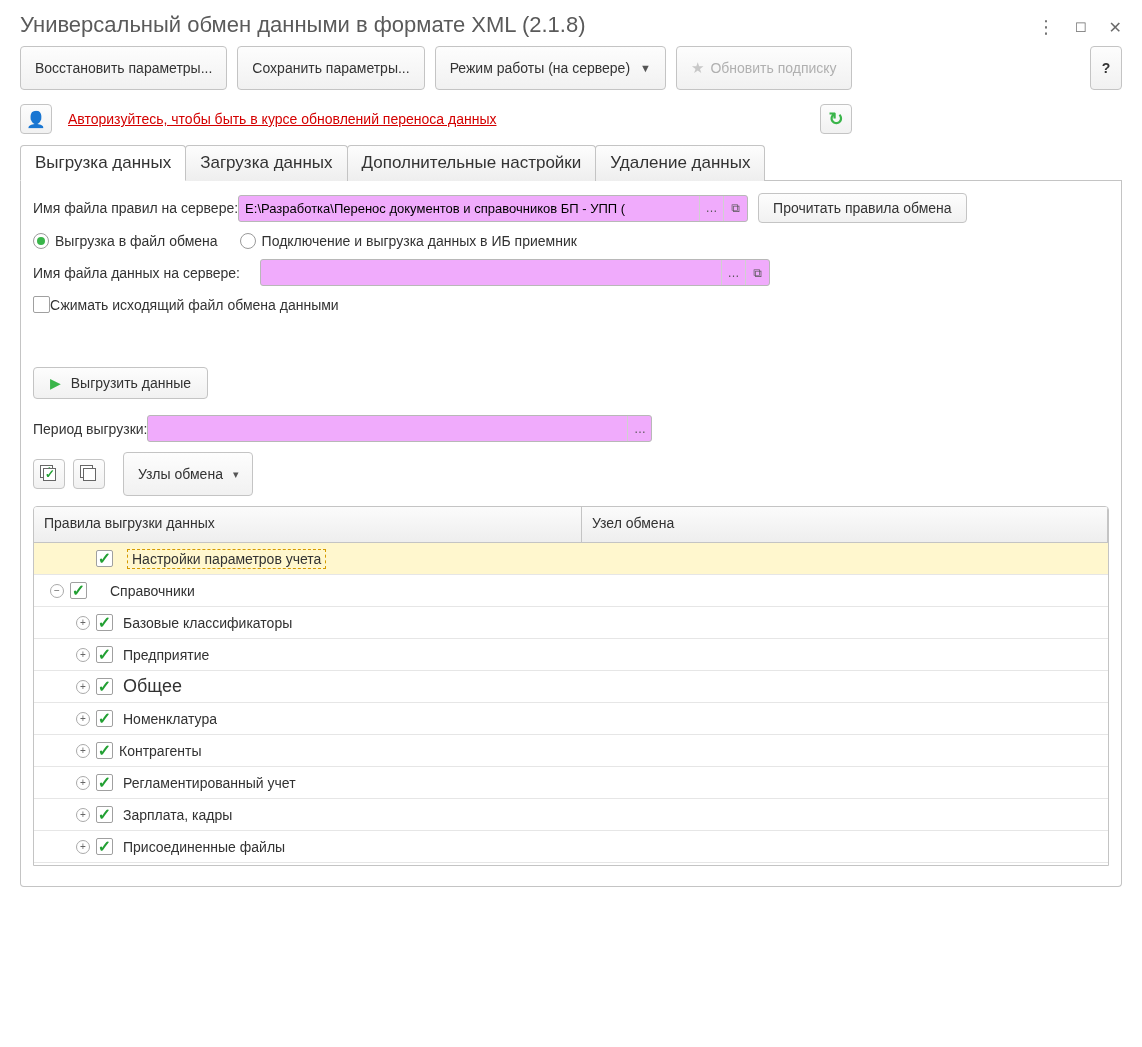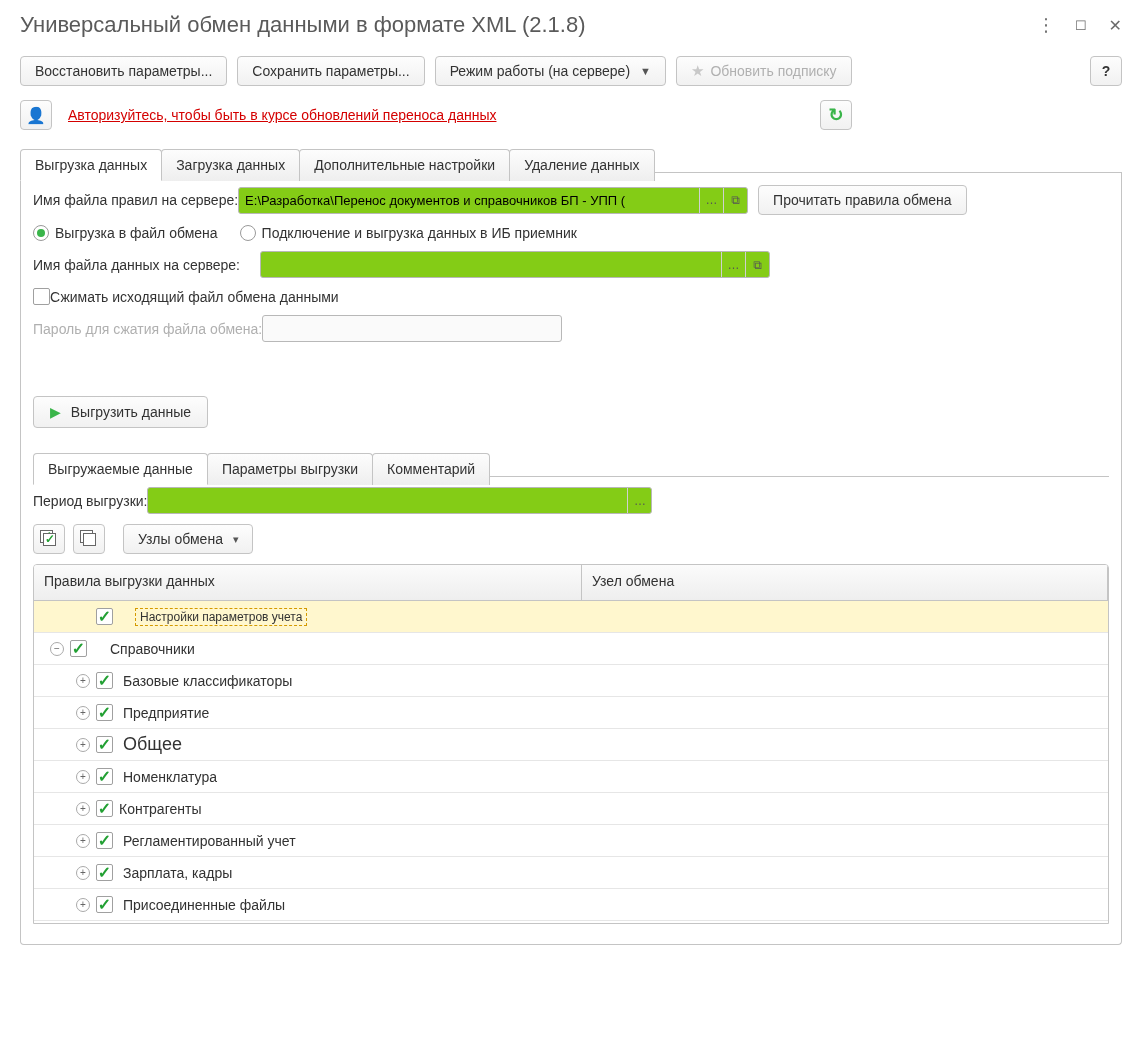--- a/index.html
+++ b/index.html
@@ -4,62 +4,62 @@
 <style>
   * { box-sizing: border-box; }
   body {
     margin: 0;
     font-family: Arial, sans-serif;
     font-size: 13px;
     background: #fff;
     color: #323232;
   }
   .window { width:1142px; height:1047px; padding:12px 20px 18px 20px; position:relative; }
-  .titlebar { display:flex; align-items:center; justify-content:space-between; margin-bottom:18px; }
+  .titlebar { display:flex; align-items:flex-end; justify-content:space-between; margin-bottom:8px; }
   .title { font-size:22px; color:#5a5a5a; }
   .title-icons { display:flex; gap:22px; color:#6b6b6b; align-items:center;}
   .title-icons span { cursor:pointer; }
   .toolbar { display:flex; align-items:center; gap:10px; margin-bottom:14px;}
   .btn {
     border:1px solid #c4c4c4;
     background:linear-gradient(#fdfdfd,#f1f1f1);
     border-radius:4px;
     padding:6px 14px;
     font-size:14px;
     color:#333;
     cursor:pointer;
     display:inline-flex; align-items:center; gap:6px;
-    height:30px;
+    height:44px;
     white-space:nowrap;
   }
   .chevron-down { font-size:11px; margin-left:4px; color:#555;}
   .btn-disabled { color:#b0b0b0; }
   .spacer { flex:1; }
   .help-btn { width:32px; justify-content:center; font-weight:bold;}
   .authrow { display:flex; align-items:center; gap:16px; margin-bottom:10px;}
   .icon-btn {
     border:1px solid #c4c4c4; background:linear-gradient(#fdfdfd,#f1f1f1);
     border-radius:4px; width:32px; height:30px; display:inline-flex; align-items:center; justify-content:center;
     cursor:pointer;
   }
   .auth-link { color:#d40000; text-decoration:underline; font-size:14px; cursor:pointer;}
   .refresh-icon { color:#3ab54a; font-size:18px; font-weight:bold;}
   .user-icon { font-size:16px;}
   .tabs { display:flex; border-bottom:1px solid #c4c4c4; }
   .tab {
     border:1px solid #c4c4c4; border-bottom:none;
     background:linear-gradient(#fdfdfd,#eeeeee);
-    padding:7px 14px; font-size:14px; color:#333; cursor:pointer;
-    border-radius:4px 4px 0 0; margin-right:-1px; position:relative; top:9px;
+    padding:7px 14px; font-size:17px; color:#333; cursor:pointer;
+    border-radius:4px 4px 0 0; margin-right:-1px; position:relative; top:1px;
   }
   .tab.active { background:#fff; border-bottom:1px solid #fff; z-index:2;}
   .panel { border:1px solid #c4c4c4; border-top:none; border-radius:0 0 4px 4px; padding:12px 12px 20px 12px;}
   .fr { display:flex; align-items:center; gap:0; margin-bottom:10px;}
   .fr label, .lbl { font-size:14px; color:#333; white-space:nowrap;}
-  .input-wrap { display:flex; border:1px solid #b8b8b8; border-radius:3px; height:27px; background:#84cc16; }
+  .input-wrap { display:flex; border:1px solid #b8b8b8; border-radius:3px; height:27px; background:#f0abfc; }
   .input-wrap input { border:none; flex:1; padding:0 6px; font-size:13px; outline:none; background:transparent;}
   .input-wrap .mini { border-left:1px solid #d0d0d0; width:24px; display:flex; align-items:center; justify-content:center; cursor:pointer; color:#555; font-size:12px;}
   .radio { display:inline-flex; align-items:center; gap:6px; margin-right:22px; font-size:14px;}
   .radio-dot { width:16px; height:16px; border:1px solid #9a9a9a; border-radius:50%; display:inline-flex; align-items:center; justify-content:center;}
   .radio-dot.sel .inner { width:8px; height:8px; background:#3ab54a; border-radius:50%;}
   .chk { width:17px; height:17px; border:1px solid #a0a0a0; border-radius:2px; display:inline-flex; align-items:center; justify-content:center; background:#fff; cursor:pointer; flex-shrink:0;}
   .chk.checked .tick { color:#22a033; font-size:16px; font-weight:bold; line-height:1;}
   .lbl-disabled { color:#b0b0b0; }
   .export-btn {
     border:1px solid #c4c4c4; background:linear-gradient(#fdfdfd,#f1f1f1);
@@ -183,39 +183,28 @@
         <div class="mini">…</div>
         <div class="mini">⧉</div>
       </div>
     </div>
 
     <div class="fr">
       <span class="chk"></span>
       <span class="lbl">Сжимать исходящий файл обмена данными</span>
     </div>
 
-    <div class="fr">
-      <span class="lbl lbl-disabled">Пароль для сжатия файла обмена:</span>
-      <div class="input-wrap" style="width:300px; background:#fafafa;">
-        <input disabled="" style="">
-      </div>
-    </div>
 
     <div style="height:44px;"></div>
 
     <div class="export-btn">
       <span class="play">▶</span>
       <span>Выгрузить данные</span>
     </div>
 
-    <div class="subtabs" id="sub-tabs">
-        <div class="tab active">Выгружаемые данные</div>
-        <div class="tab">Параметры выгрузки</div>
-        <div class="tab">Комментарий</div>
-      </div>
 
     <div class="subpanel">
       <div class="fr">
         <label class="lbl">Период выгрузки:</label>
         <div class="input-wrap" style="width:505px;">
           <input value="" style="">
           <div class="mini">…</div>
         </div>
       </div>
 
@@ -249,21 +238,21 @@
           <div class="gh-col gh2">Узел обмена</div>
         </div>
         <div class="grid-body" id="grid-body">
             <div class="grow selrow">
               <div class="cell1">
                 <span class="tree-indent" style="width: 28px;"></span>
                 <span class="tree-toggle-empty"></span>
                 <span class="chk checked">
                   <span class="tick">✓</span>
                 </span>
-                <span class="label-sel" style="margin-left: 16px; font-size: 12px;">Настройки параметров учета</span>
+                <span class="label-sel" style="margin-left: 8px; font-size: 14px;">Настройки параметров учета</span>
               </div>
               <div class="cell2"></div>
             </div>
             <div class="grow">
               <div class="cell1">
                 <span class="tree-indent" style="width: 2px;"></span>
                 <span class="tree-toggle">−</span>
                 <span class="chk checked">
                   <span class="tick">✓</span>
                 </span>

